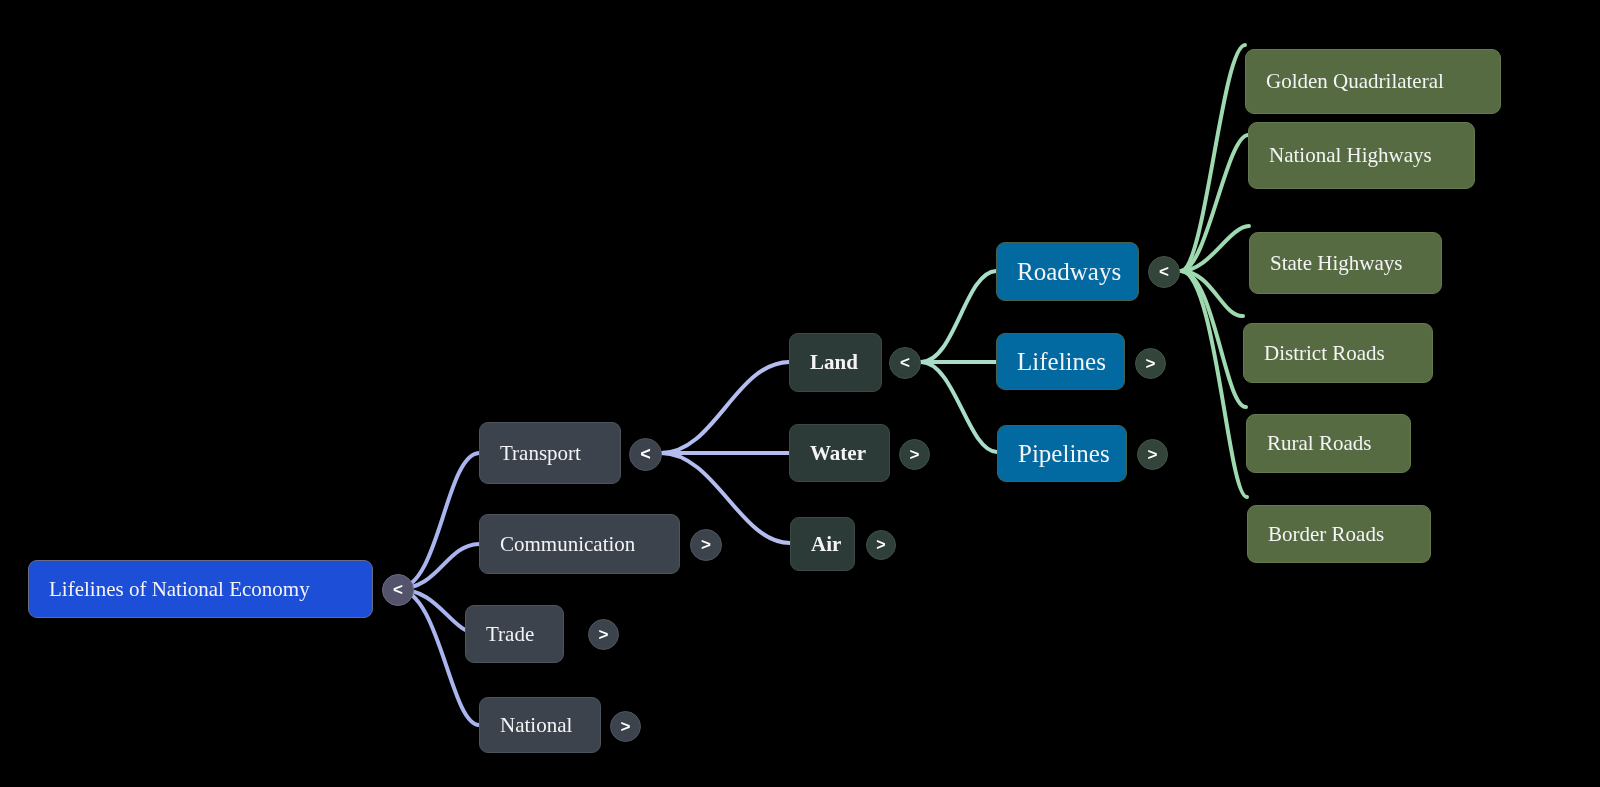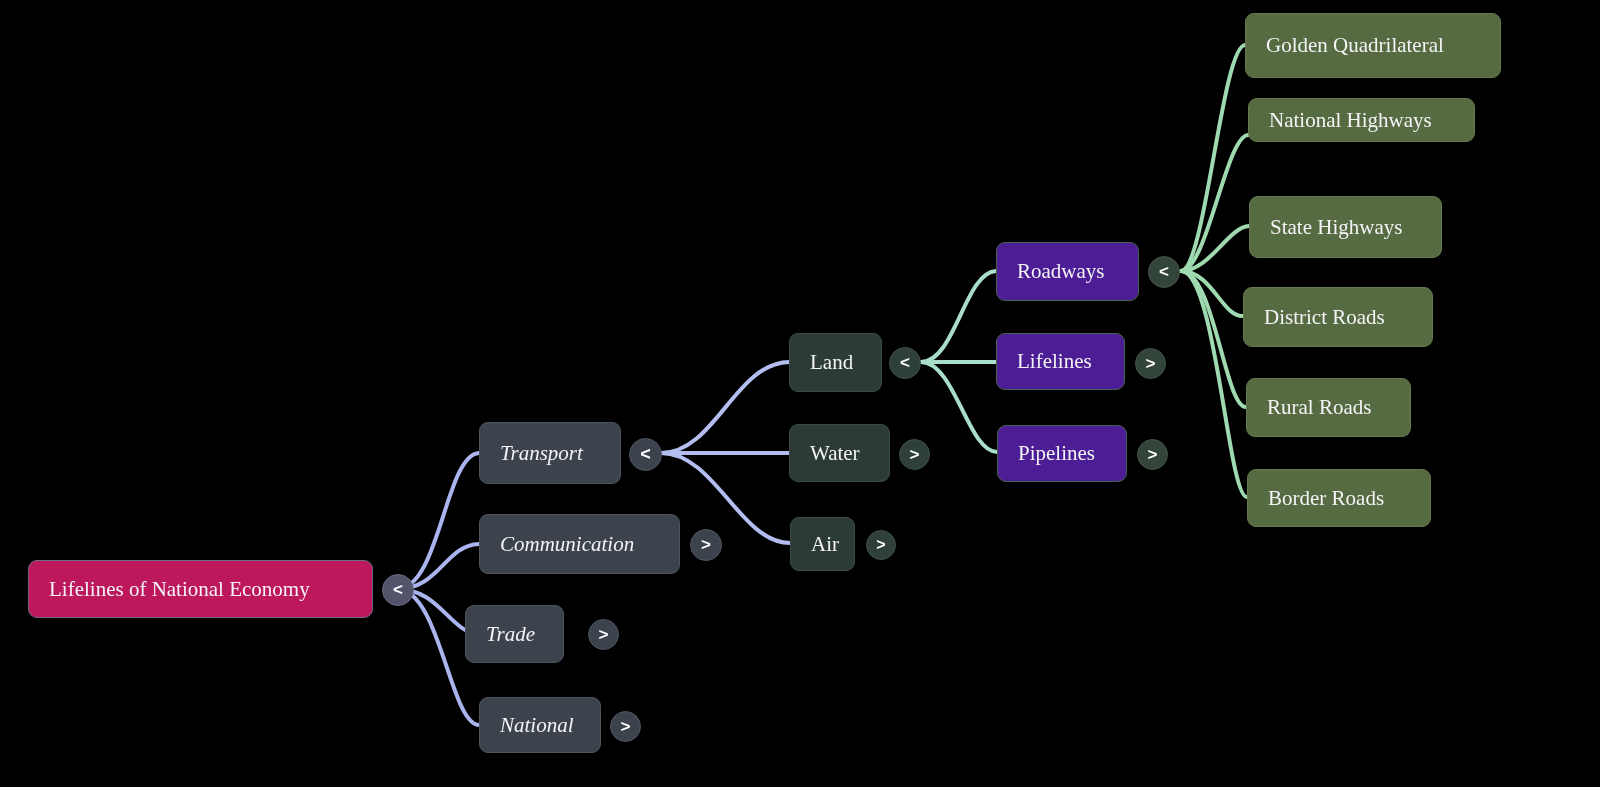--- a/index.html
+++ b/index.html
@@ -3,25 +3,25 @@
 <meta charset="utf-8">
 <style>
   html,body{margin:0;padding:0;background:#000;}
   body{width:1600px;height:787px;overflow:hidden;
        font-family:"Liberation Serif","DejaVu Serif",serif;}
   #stage{position:relative;width:1600px;height:787px;background:#000;}
   #edges{position:absolute;inset:0;width:1600px;height:787px;}
   .node{position:absolute;box-sizing:border-box;display:flex;align-items:center;
         border-radius:9px;color:#f4f4f6;white-space:nowrap;}
   .node span{display:block;width:100%;}
-  .lvl0{background:#be185d;border:1px solid #6b6b86;padding:3px 20px;font-size:21px;}
-  .lvl1{background:#3c434c;border:1px solid #4c545e;padding:0 20px;font-size:21px;font-style:italic;}
-  .lvl2{background:#2d3b38;border:1px solid #3a4b47;padding:0 20px;font-size:21px;}
-  .lvl3{background:#4c1d95;border:1px solid #46614d;padding:0 20px;font-size:21px;align-items:center;}
-  .lvl4{background:#566b41;border:1px solid #65794e;padding:0 20px;font-size:21px;}
+  .lvl0{background:#1d4ed8;border:1px solid #6b6b86;padding:3px 20px;font-size:21px;}
+  .lvl1{background:#3c434c;border:1px solid #4c545e;padding:0 20px;font-size:21px;}
+  .lvl2{background:#2d3b38;border:1px solid #3a4b47;padding:0 20px;font-size:21px;font-weight:bold;}
+  .lvl3{background:#0369a1;border:1px solid #46614d;padding:0 20px;font-size:25px;align-items:center;}
+  .lvl4{background:#566b41;border:1px solid #65794e;padding:0 20px;font-size:21px;margin-top:36px;}
   .toggle{position:absolute;border-radius:50%;display:flex;align-items:center;
           justify-content:center;font-family:"Liberation Sans",sans-serif;
           font-weight:bold;color:#ffffff;cursor:pointer;user-select:none;}
   .tg-blue{background:#53536b;border:1px solid #6a6a84;}
   .tg-grey{background:#3c434c;border:1px solid #4d555f;}
   .tg-green{background:#2f3f3a;border:1px solid #3d5049;}
   .tg-olive{background:#33443b;border:1px solid #425449;}
 </style>
 </head>
 <body>
@@ -129,21 +129,21 @@
     <span>Pipelines</span>
   </div>
   <div class="toggle tg-olive" style="left:1137px;top:439px;width:29px;height:29px;font-size:17px;">
     <span>&gt;</span>
   </div>
 
   <div class="node lvl4" style="left:1245px;top:13px;width:256px;height:65px;">
     <span>Golden Quadrilateral</span>
   </div>
 
-  <div class="node lvl4" style="left:1248px;top:98px;width:227px;height:44px;">
+  <div class="node lvl4" style="left:1248px;top:86px;width:227px;height:67px;">
     <span>National Highways</span>
   </div>
 
   <div class="node lvl4" style="left:1249px;top:196px;width:193px;height:62px;">
     <span>State Highways</span>
   </div>
 
   <div class="node lvl4" style="left:1243px;top:287px;width:190px;height:60px;">
     <span>District Roads</span>
   </div>

